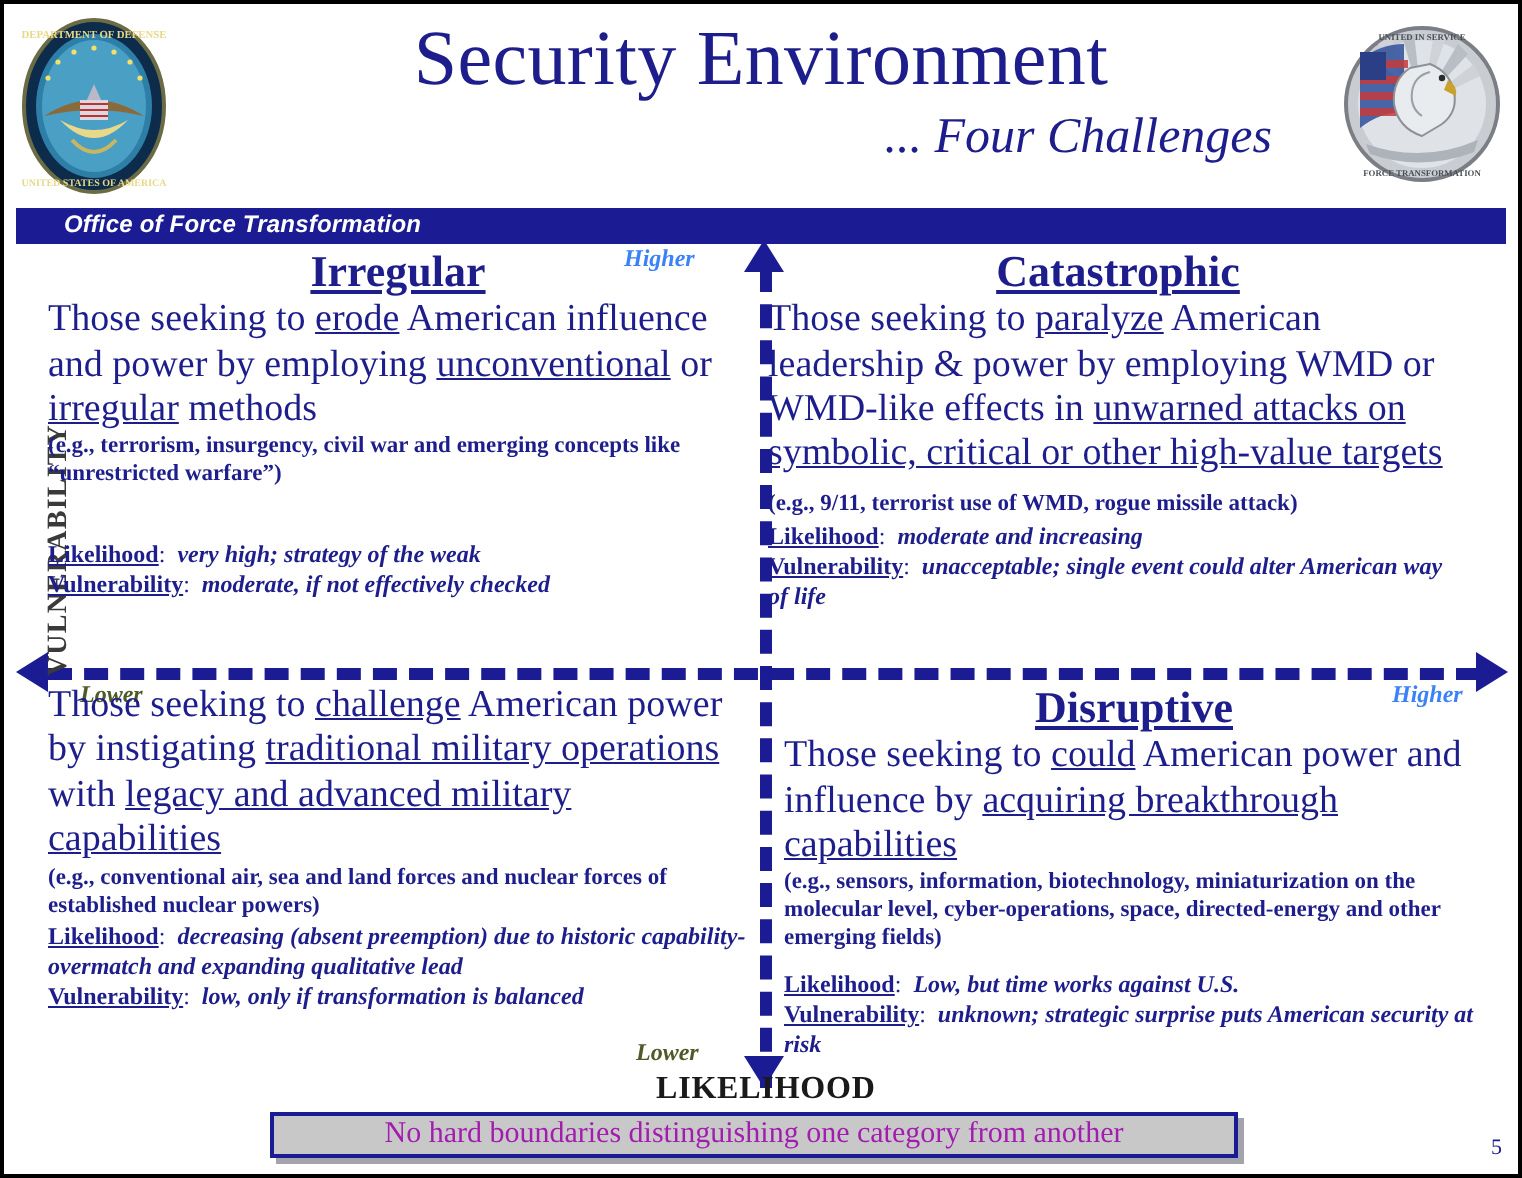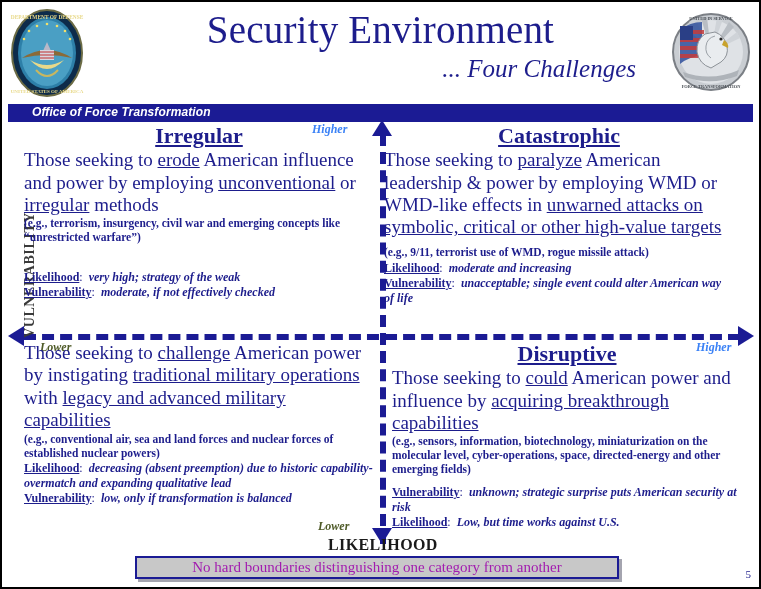--- a/index.html
+++ b/index.html
@@ -398,24 +398,24 @@
         </div>
       </div>
     </div>
 
     <div id="quad-disruptive" class="quad">
       <div class="quad-title">Disruptive</div>
       <div class="quad-desc"><span>Those seeking to </span><u>could</u><span> American power and influence by </span><u>acquiring breakthrough capabilities</u></div>
       <div class="quad-eg-block">(e.g., sensors, information, biotechnology, miniaturization on the molecular level, cyber-operations, space, directed-energy and other emerging fields)</div>
       <div class="stats-disruptive">
         <div class="stat-line">
+          <span class="stat-key">Likelihood</span><span>:&nbsp; </span><span class="stat-val">Low, but time works against U.S.</span>
+        </div>
+        <div class="stat-line">
           <span class="stat-key">Vulnerability</span><span>:&nbsp; </span><span class="stat-val">unknown; strategic surprise puts American security at risk</span>
-        </div>
-        <div class="stat-line">
-          <span class="stat-key">Likelihood</span><span>:&nbsp; </span><span class="stat-val">Low, but time works against U.S.</span>
         </div>
       </div>
     </div>
   </div>
 
   <div id="footer-note">
     <span id="footer-note-text">No hard boundaries distinguishing one category from another</span>
   </div>
   <div id="page-number">5</div>
 

